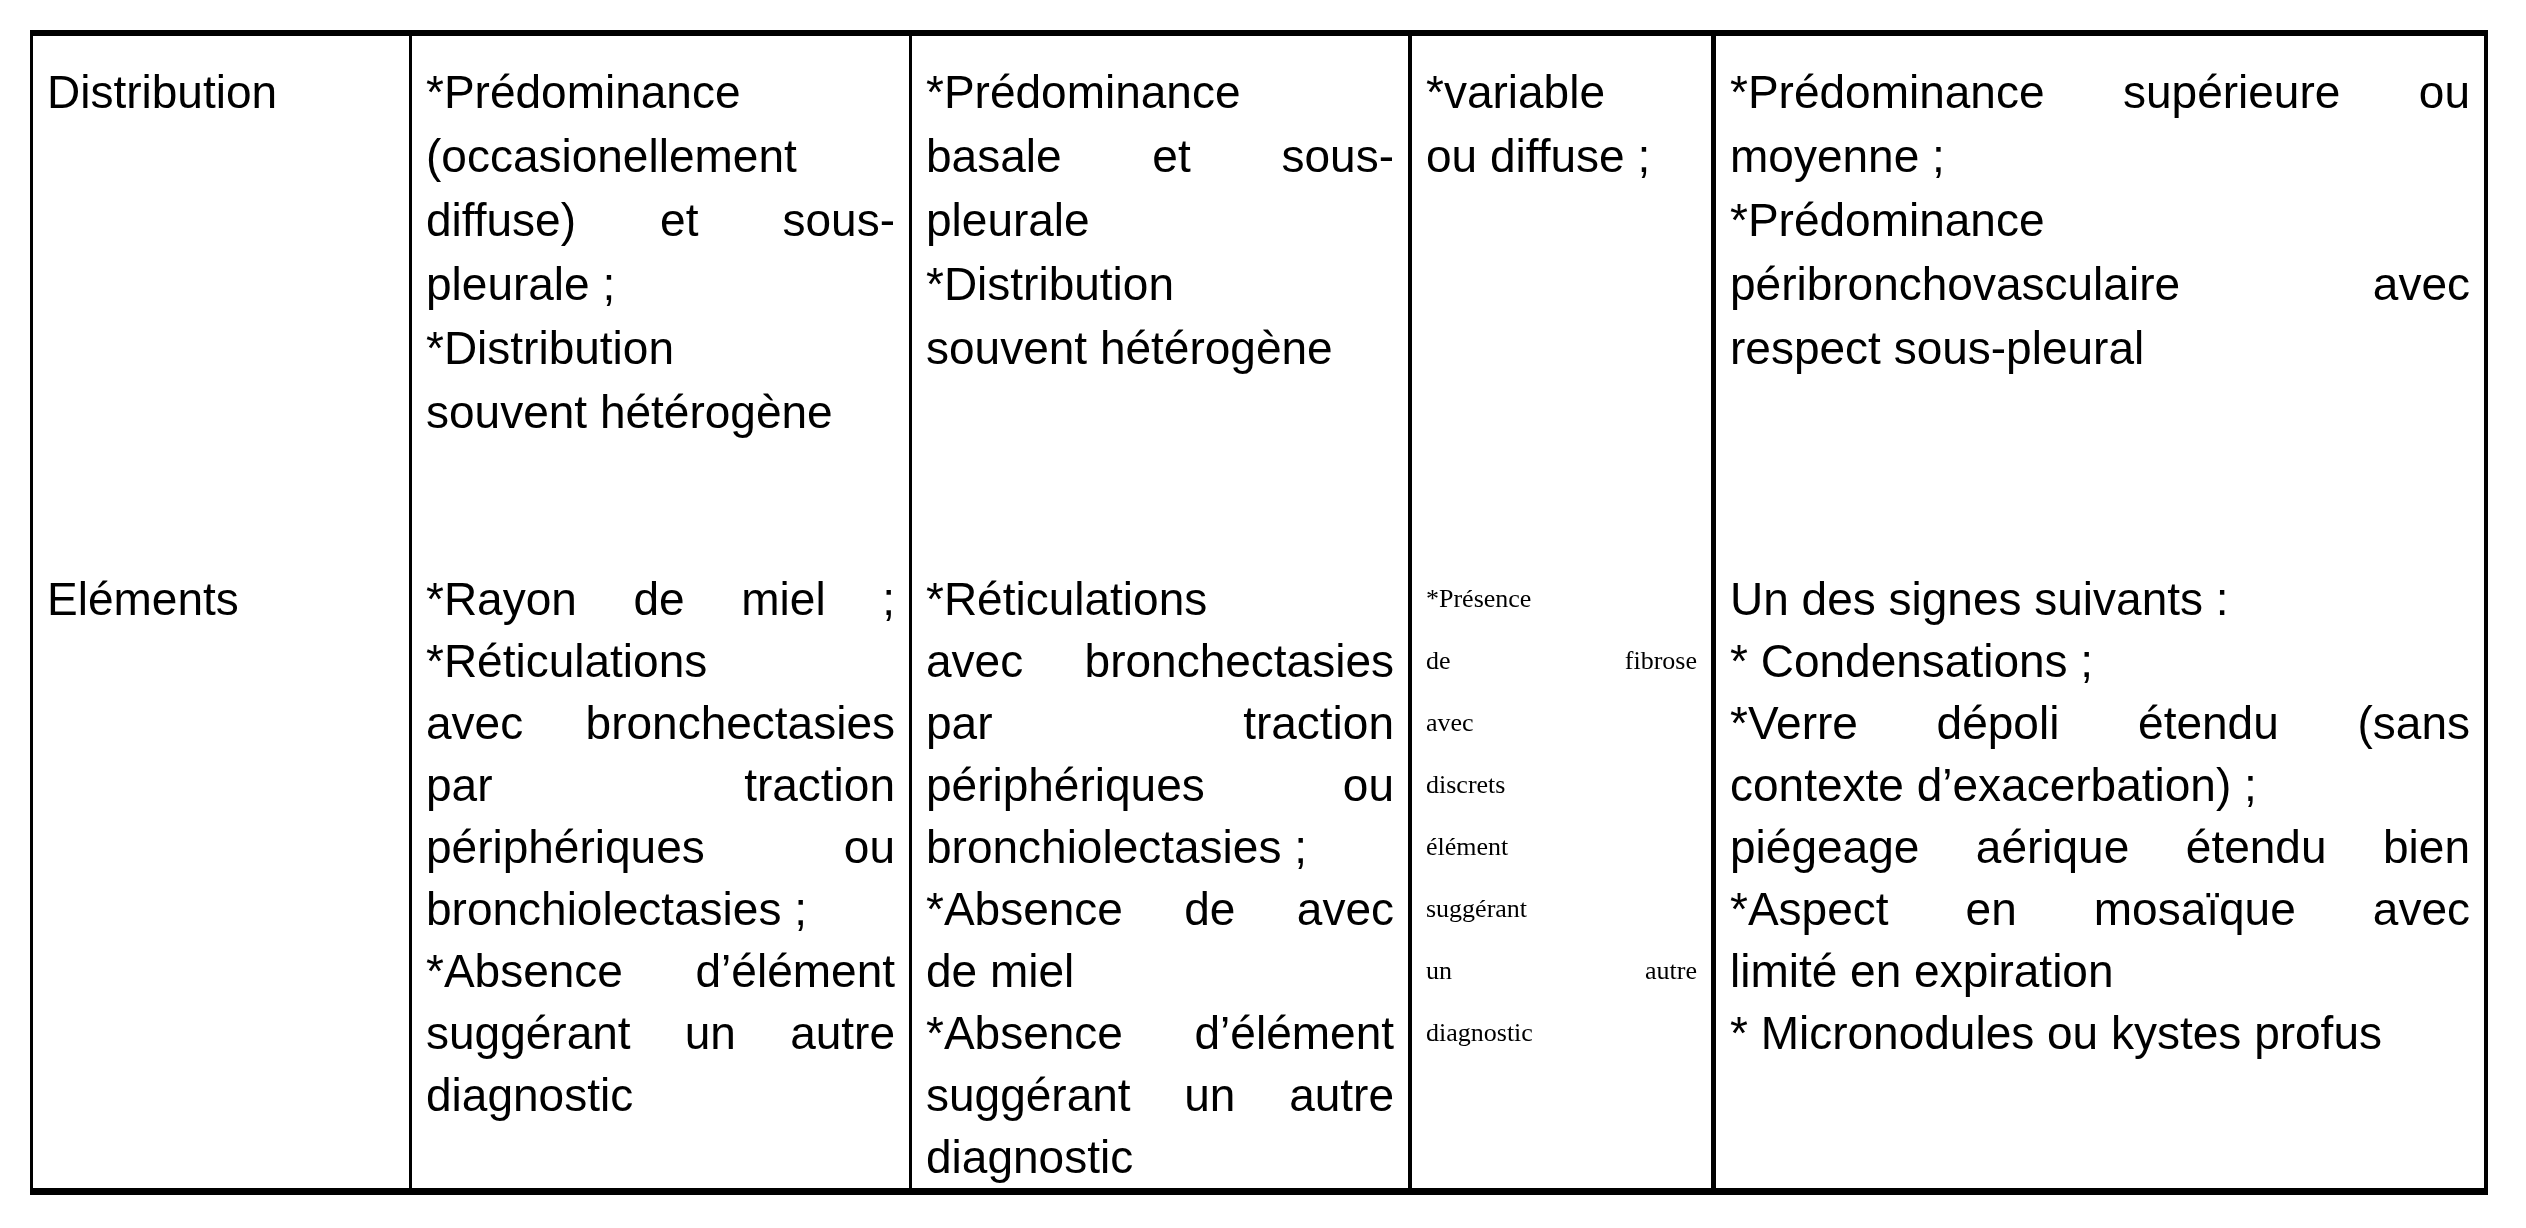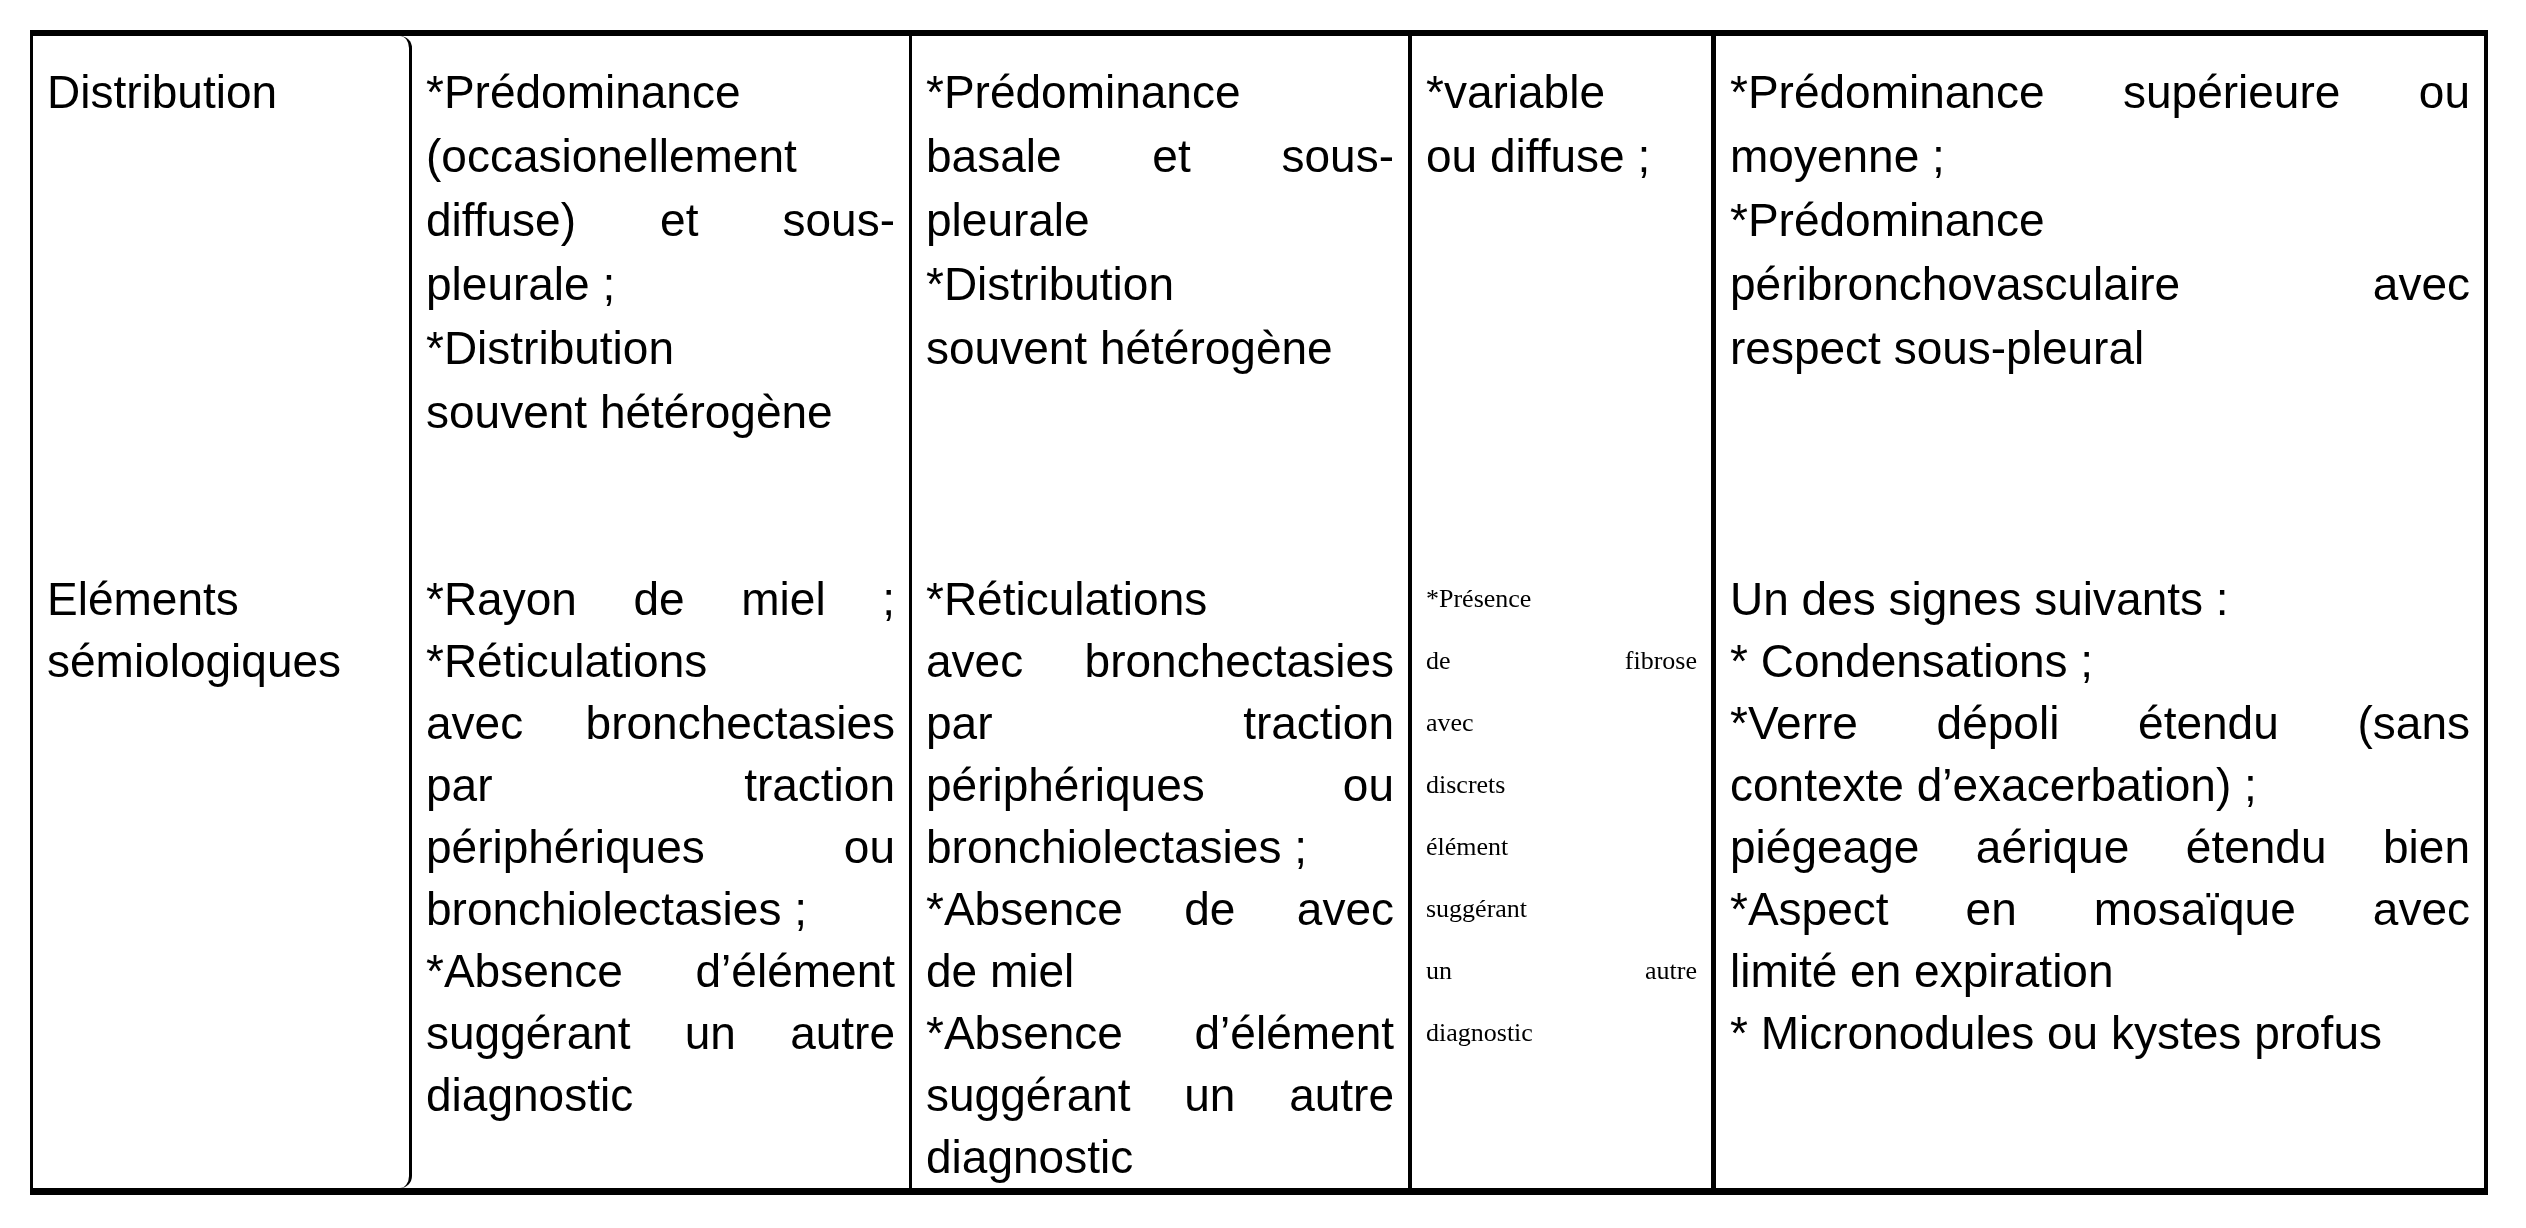--- a/index.html
+++ b/index.html
@@ -26,21 +26,21 @@
     display: flex;
     flex-direction: row;
     background: #ffffff;
   }
   .col {
     box-sizing: border-box;
     display: flex;
     flex-direction: column;
     border-right: 3px solid #000;
   }
-  .col.c1 { width: 379px; border-radius: 12px; }
+  .col.c1 { width: 379px; }
   .col.c2 { width: 500px; }
   .col.c3 { width: 500px; border-right-width: 4px; }
   .col.c4 { width: 304px; border-right-width: 5px; }
   .col.c5 { flex: 1; border-right: none; }
 
   .cell {
     box-sizing: border-box;
     padding: 0 14px;
     overflow: hidden;
   }
@@ -75,21 +75,20 @@
 <body>
 
 <div class="criteria-table">
 
   <div class="col c1">
     <div class="cell r1">
         <div class="line">Distribution</div>
       </div>
     <div class="cell r2">
         <div class="line">Eléments</div>
-        <div class="line">sémiologiques</div>
       </div>
   </div>
 
   <div class="col c2">
     <div class="cell r1">
         <div class="line">*Prédominance</div>
         <div class="line">(occasionellement</div>
         <div class="line just">diffuse) et sous-</div>
         <div class="line">pleurale ;</div>
         <div class="line">*Distribution</div>

